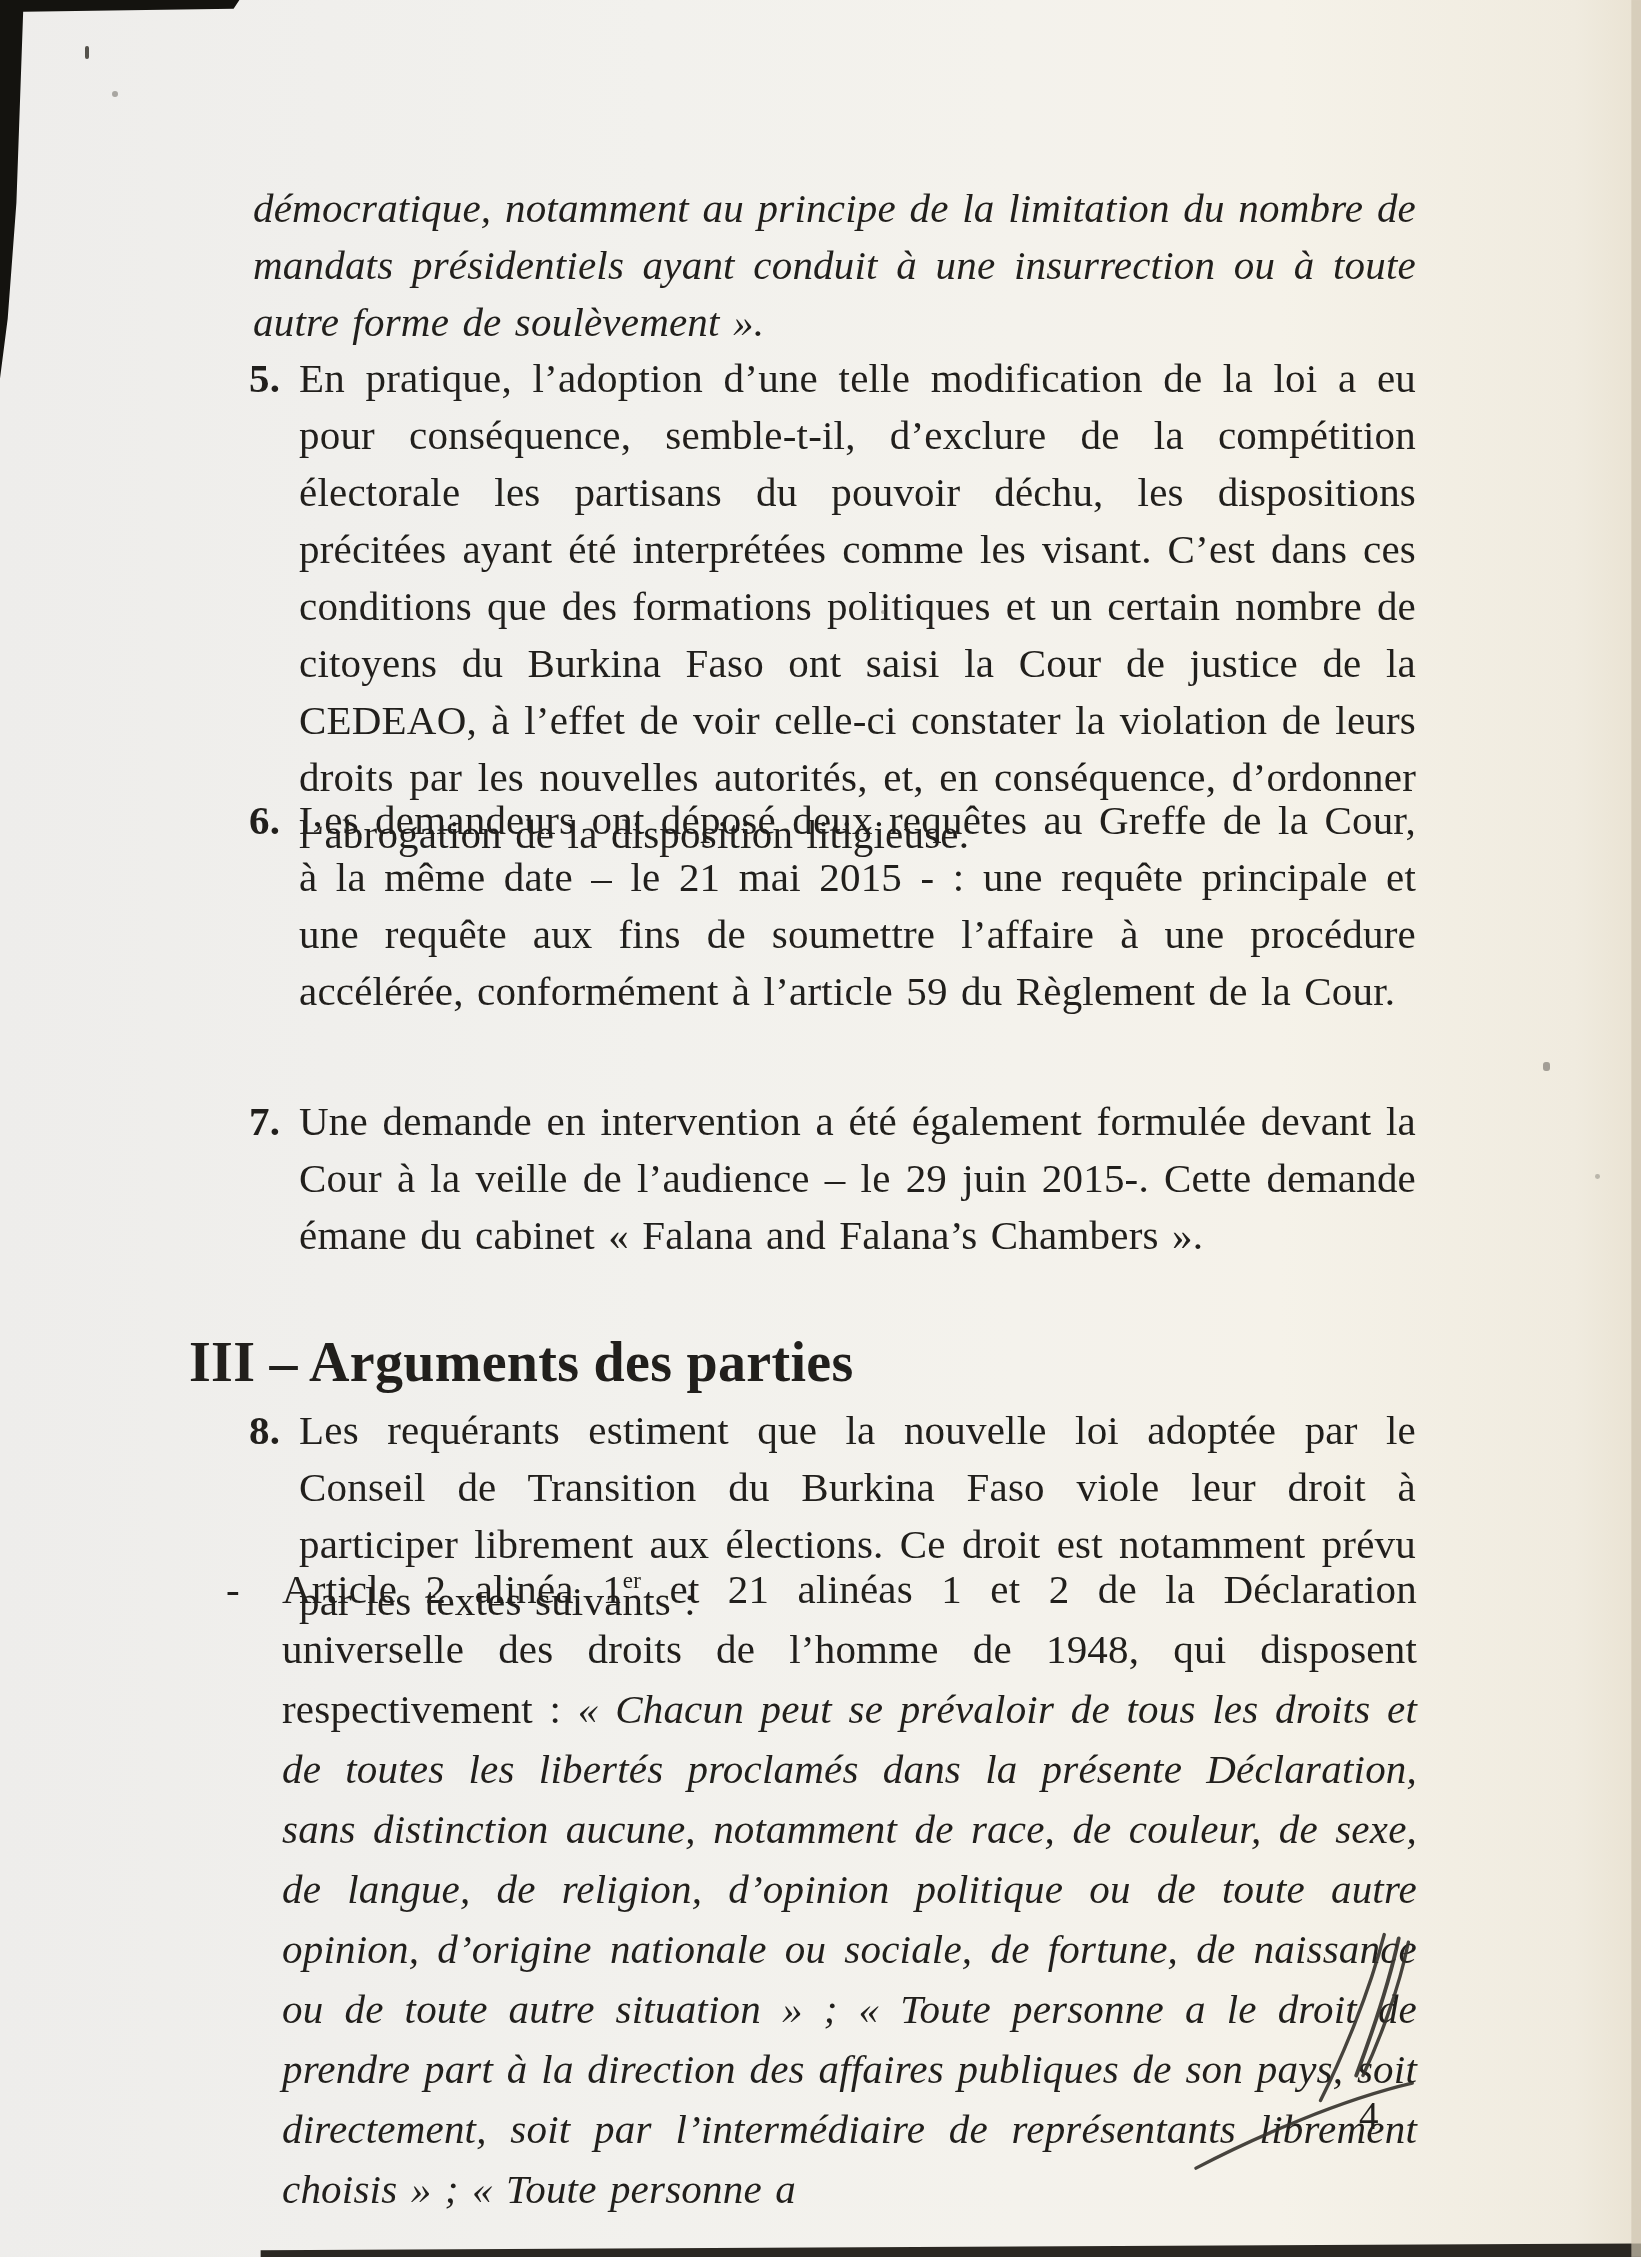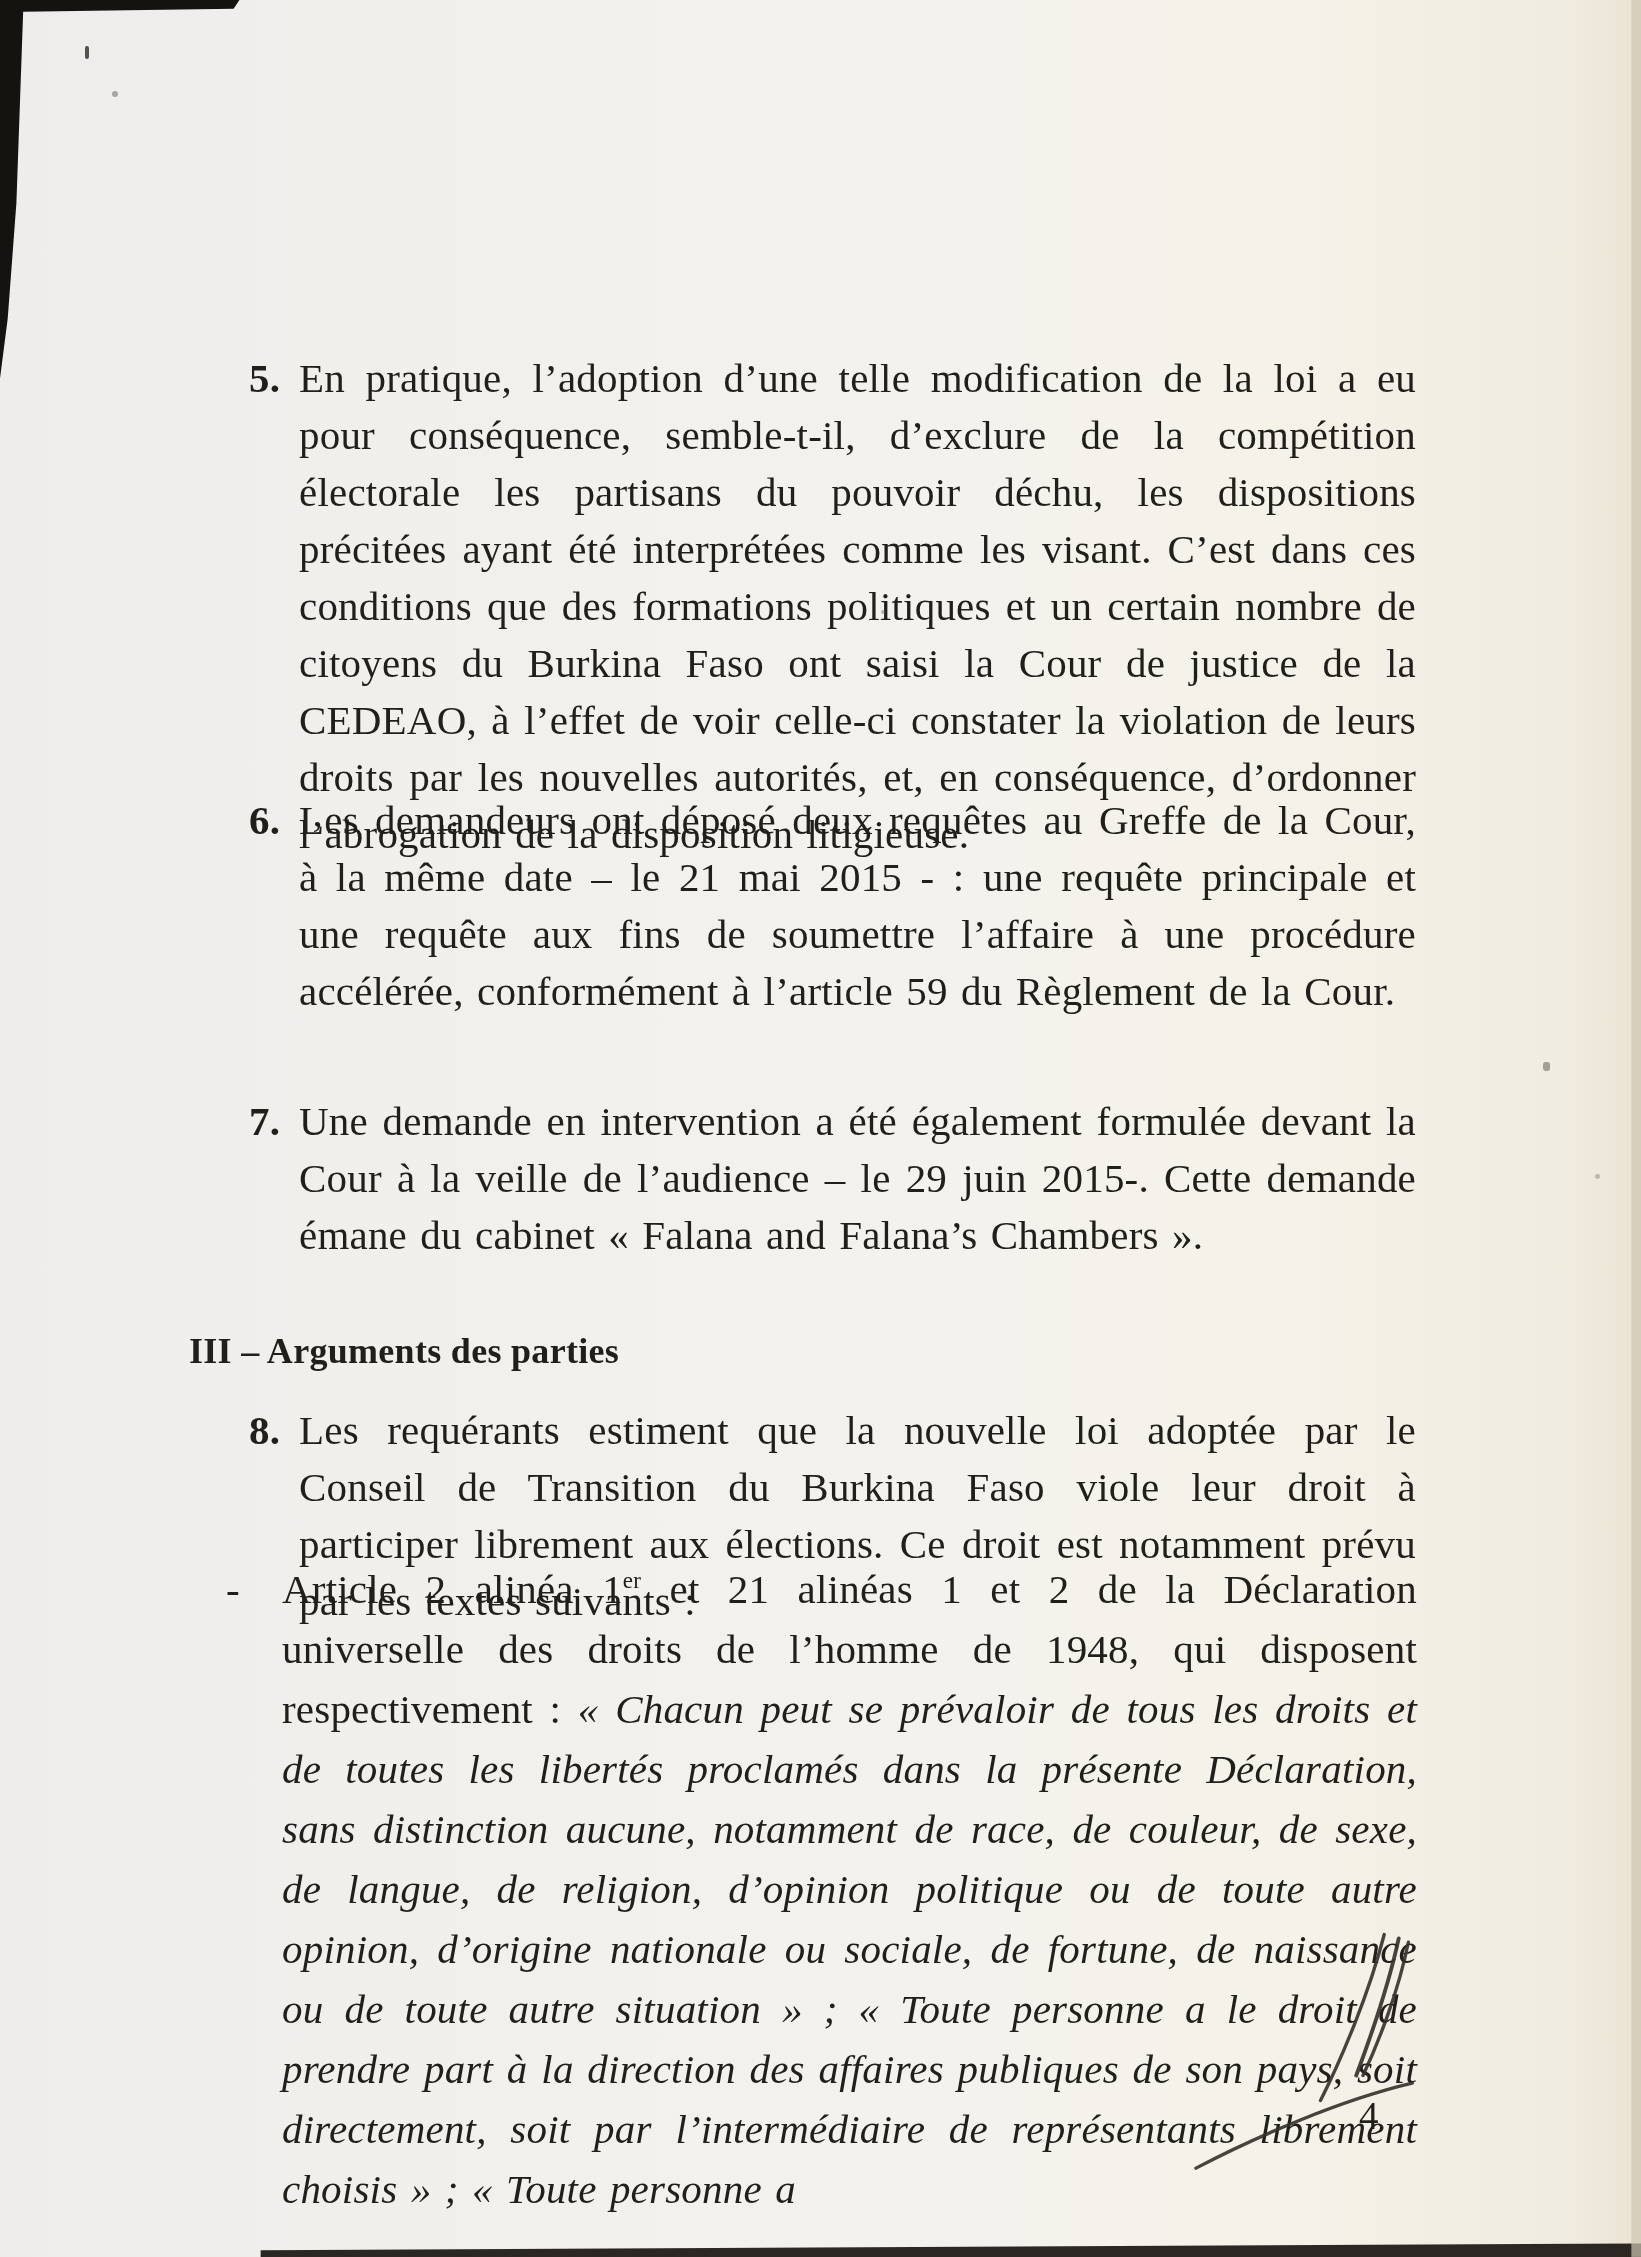--- a/index.html
+++ b/index.html
@@ -29,21 +29,21 @@
   .item{left:299px;width:1117px;}
   .item .num{
     position:absolute;left:-50px;top:0;
     font-weight:bold;font-style:normal;
   }
   .item5{top:350px;}
   .item6{top:792px;}
   .item7{top:1093px;}
   .heading{
     position:absolute;left:189px;top:1330px;
-    font-size:36px;font-weight:bold;
+    font-size:56px;font-weight:bold;
     letter-spacing:0.3px;
   }
   .item8{top:1402px;}
   .dash-item{
     left:282px;top:1559px;width:1135px;
     line-height:60px;
   }
   .dash-item .dash{
     position:absolute;left:-56px;top:0;
   }
@@ -62,20 +62,21 @@
   .s2{left:112px;top:91px;width:5.8px;height:5.8px;opacity:.55;}
   .s3{left:1543px;top:1062px;width:6.8px;height:8.7px;border-radius:2.9px;opacity:.6;}
   .s4{left:881px;top:610px;width:3.9px;height:3.9px;opacity:.5;}
   .s5{left:1595px;top:1174px;width:4.8px;height:4.8px;opacity:.4;}
 </style>
 </head>
 <body>
 
 <div class="page">
 
+  <div class="textblock intro">démocratique, notamment au principe de la limitation du nombre de mandats présidentiels ayant conduit à une insurrection ou à toute autre forme de soulèvement ».</div>
 
   <div class="textblock item item5">
     <span class="num">5.</span>
     <span>En pratique, l’adoption d’une telle modification de la loi a eu pour conséquence, semble-t-il, d’exclure de la compétition électorale les partisans du pouvoir déchu, les dispositions précitées ayant été interprétées comme les visant. C’est dans ces conditions que des formations politiques et un certain nombre de citoyens du Burkina Faso ont saisi la Cour de justice de la CEDEAO, à l’effet de voir celle-ci constater la violation de leurs droits par les nouvelles autorités, et, en conséquence, d’ordonner l’abrogation de la disposition litigieuse.</span>
   </div>
 
   <div class="textblock item item6">
     <span class="num">6.</span>
     <span>Les demandeurs ont déposé deux requêtes au Greffe de la Cour, à la même date – le 21 mai 2015 - : une requête principale et une requête aux fins de soumettre l’affaire à une procédure accélérée, conformément à l’article 59 du Règlement de la Cour.</span>
   </div>

